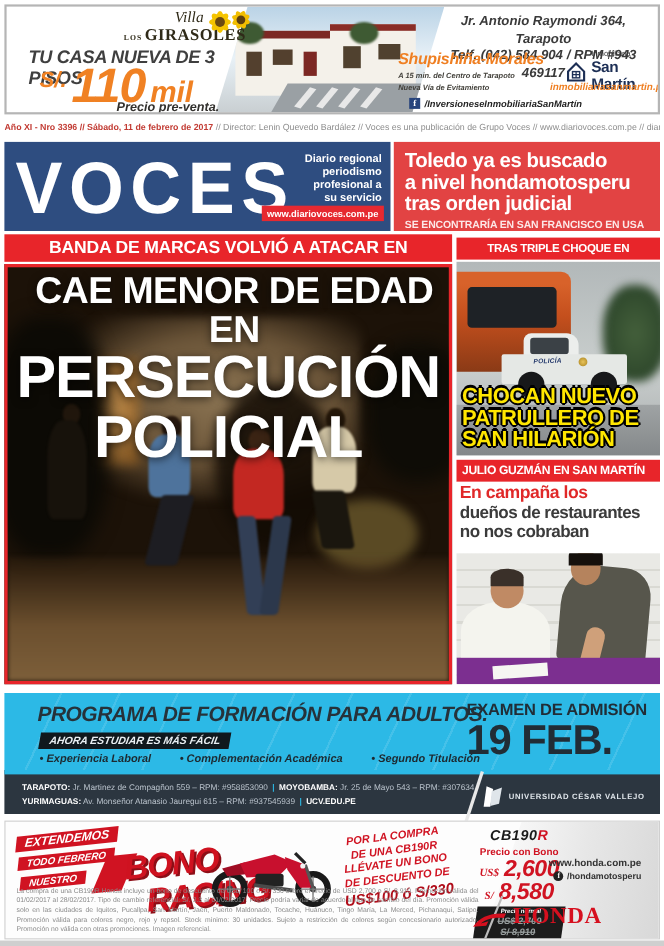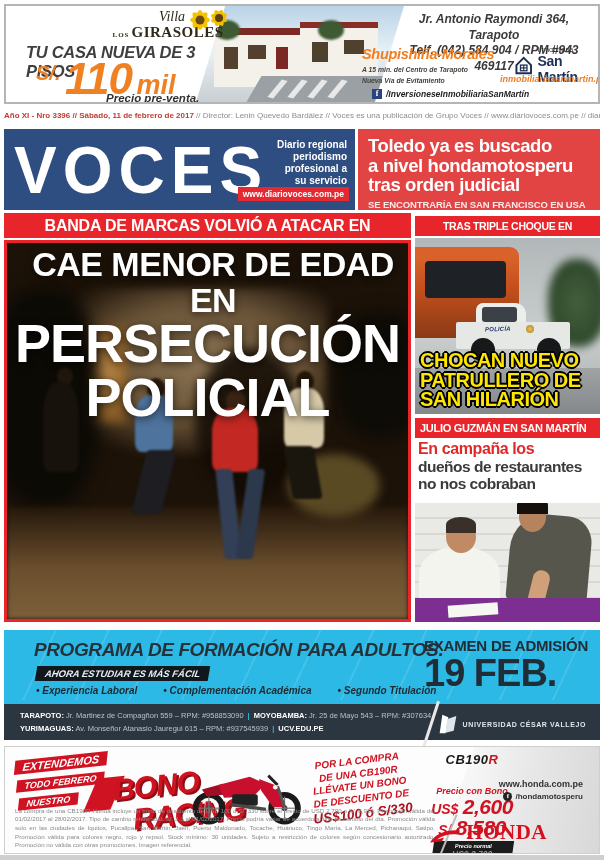--- a/index.html
+++ b/index.html
@@ -148,23 +148,23 @@
   #honda-bono{left:108px;top:22px;font-style:italic;font-weight:900;font-size:30px;color:#cf1220;transform:rotate(-6deg);letter-spacing:-1px;text-shadow:2px 2px 0 #8d0e17;}
   #honda-racing{left:128px;top:50px;font-style:italic;font-weight:900;font-size:30px;color:#cf1220;transform:rotate(-6deg);letter-spacing:-1px;text-shadow:2px 2px 0 #8d0e17;}
   #honda-moto{left:176px;top:4px;}
   #honda-offer{left:296px;top:8px;width:118px;text-align:center;transform:rotate(-7deg);color:#d01322;font-style:italic;font-weight:900;}
   #honda-offer .ol{font-size:10px;line-height:1.25;}
   #honda-offer .amt{font-size:13.5px;color:#b00d1a;margin-top:1px;}
   #honda-prices{left:414px;top:5px;width:106px;text-align:center;}
   #honda-model{font-style:italic;font-weight:900;font-size:13px;letter-spacing:.5px;}
   #honda-model .mb{color:#1a1a1a;}
   #honda-model .mr{color:#d01322;}
-  #honda-pricelabel{font-style:italic;font-weight:900;font-size:9px;color:#d01322;margin-top:19px;}
+  #honda-pricelabel{font-weight:900;font-size:9px;color:#d01322;margin-top:2px;}
   .hprice{font-style:italic;font-weight:900;color:#d01322;line-height:1.0;}
-  .hprice .cur{font-size:14px;}
+  .hprice .cur{font-size:10px;font-family:Liberation Serif, serif;}
   .hprice .num{font-size:21px;letter-spacing:-.5px;}
   #honda-old{margin:3px auto 0;width:72px;background:#1c1c1c;transform:skewX(-8deg);padding:2px 4px;}
   #honda-old .olbl{font-size:5.5px;color:#fff;font-weight:700;}
   #honda-old .oprice{font-size:8.5px;color:#9aa0a0;font-weight:700;text-decoration:line-through;line-height:1.2;}
   #honda-web{right:16px;top:32px;text-align:right;font-weight:800;font-size:9px;color:#333;}
   #honda-fb{right:16px;top:45px;display:flex;align-items:center;gap:3px;}
   .fb-ci{width:9px;height:9px;border-radius:50%;background:#222;color:#fff;font-weight:800;font-size:7px;text-align:center;line-height:9px;font-family:"Liberation Serif",serif;}
   #honda-fb .lbl{font-size:8px;font-weight:700;color:#333;}
   #honda-brand{right:52px;bottom:8px;display:flex;align-items:flex-end;gap:5px;}
   #honda-brand .word{font-weight:900;font-size:21px;color:#d6101f;letter-spacing:.5px;font-family:"Liberation Serif",serif;}

